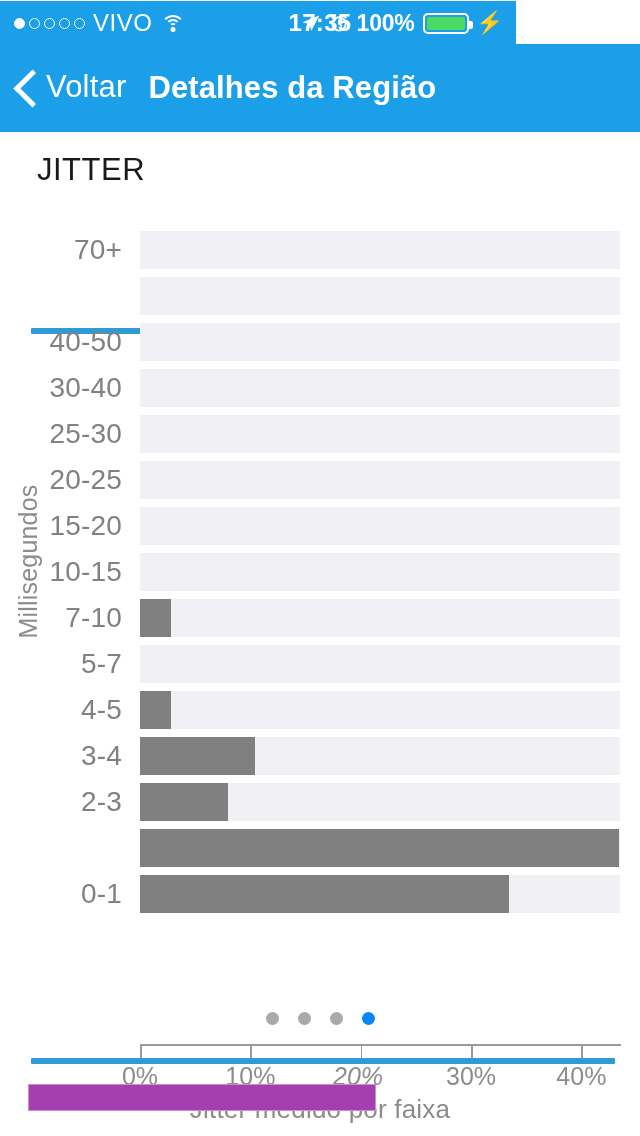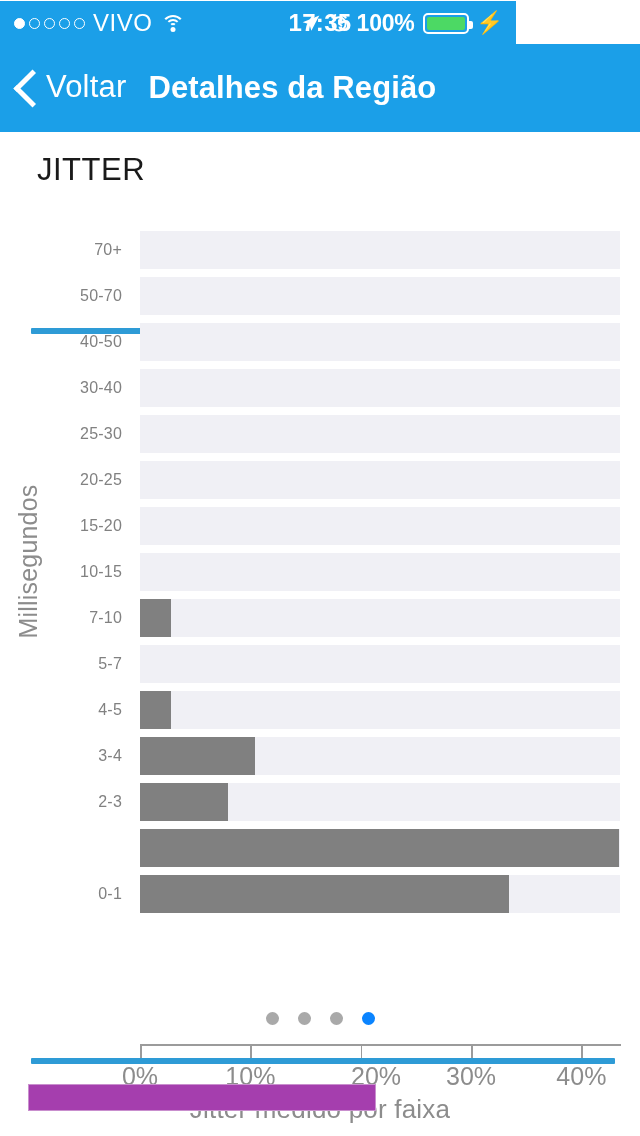--- a/index.html
+++ b/index.html
@@ -78,21 +78,21 @@
     position:absolute; left:-72px; top:415px; width:200px;
     transform:rotate(-90deg);
     text-align:center; font-size:25px; color:#8c8c8c; letter-spacing:.2px;
   }
 
   .rows{ position:absolute; left:0; top:95px; width:640px; }
   .row{ position:relative; height:46px; }
   .row-label{
     position:absolute; left:0; top:0; width:122px; height:46px;
     display:flex; align-items:center; justify-content:flex-end;
-    font-size:16px; color:#818181; letter-spacing:.2px;
+    font-size:28px; color:#818181; letter-spacing:.2px;
   }
   .track{
     position:absolute; left:140px; top:4px; width:480px; height:38px;
     background:#f0f0f5;
   }
   .bar{ position:absolute; left:0; top:0; height:38px; background:#808080; }
 
   
   .axis{ position:absolute; left:140px; top:912px; width:481px; height:1.6px;
          background:#9b9b9b; }
@@ -175,21 +175,20 @@
     <div class="title-rule"></div>
 
     <div class="plot">
       <div class="ylabel">Millisegundos</div>
       <div class="rows" id="rows">
           <div class="row">
             <div class="row-label">70+</div>
             <div class="track" style="background: rgb(240, 240, 245);"></div>
           </div>
           <div class="row">
-            <div class="row-label">50-70</div>
             <div class="track" style="background: rgb(240, 240, 245);"></div>
           </div>
           <div class="row">
             <div class="row-label">40-50</div>
             <div class="track" style="background: rgb(240, 240, 245);"></div>
           </div>
           <div class="row">
             <div class="row-label">30-40</div>
             <div class="track" style="background: rgb(240, 240, 245);"></div>
           </div>
@@ -249,21 +248,21 @@
             </div>
           </div>
         </div>
       <div class="axis"></div>
       <div id="ticks">
           <div class="tick" style="left: 140px; background: rgb(155, 155, 155);"></div>
           <div class="tlabel" style="left: 140px; color: rgb(140, 140, 140);">0%</div>
           <div class="tick" style="left: 250.345px; background: rgb(155, 155, 155);"></div>
           <div class="tlabel" style="left: 250.345px; color: rgb(140, 140, 140);">10%</div>
           <div class="tick" style="left: 360.69px; background: rgb(155, 155, 155);"></div>
-          <div class="tlabel" style="left: 376px; color: rgb(140, 140, 140);">20%</div>
+          <div class="tlabel" style="left: 358px; color: rgb(140, 140, 140); font-style: italic;">20%</div>
           <div class="tick" style="left: 471.034px; background: rgb(155, 155, 155);"></div>
           <div class="tlabel" style="left: 471.034px; color: rgb(140, 140, 140);">30%</div>
           <div class="tick" style="left: 581.379px; background: rgb(155, 155, 155);"></div>
           <div class="tlabel" style="left: 581.379px; color: rgb(140, 140, 140);">40%</div>
         </div>
       <div class="xlabel">Jitter medido por faixa</div>
     </div>
   </div>
 
   <div class="pager" id="pager">

